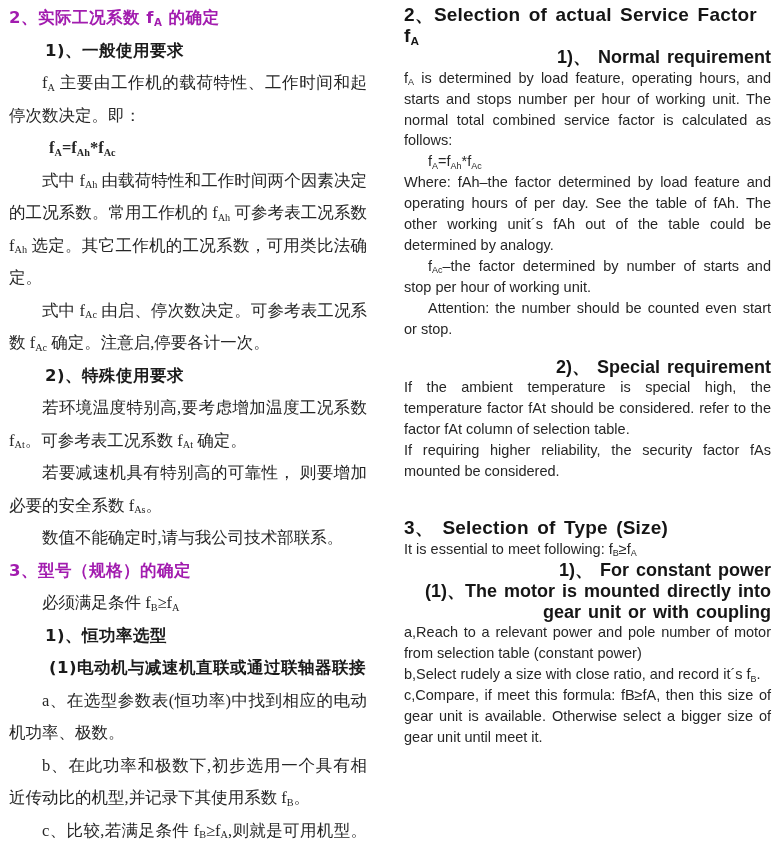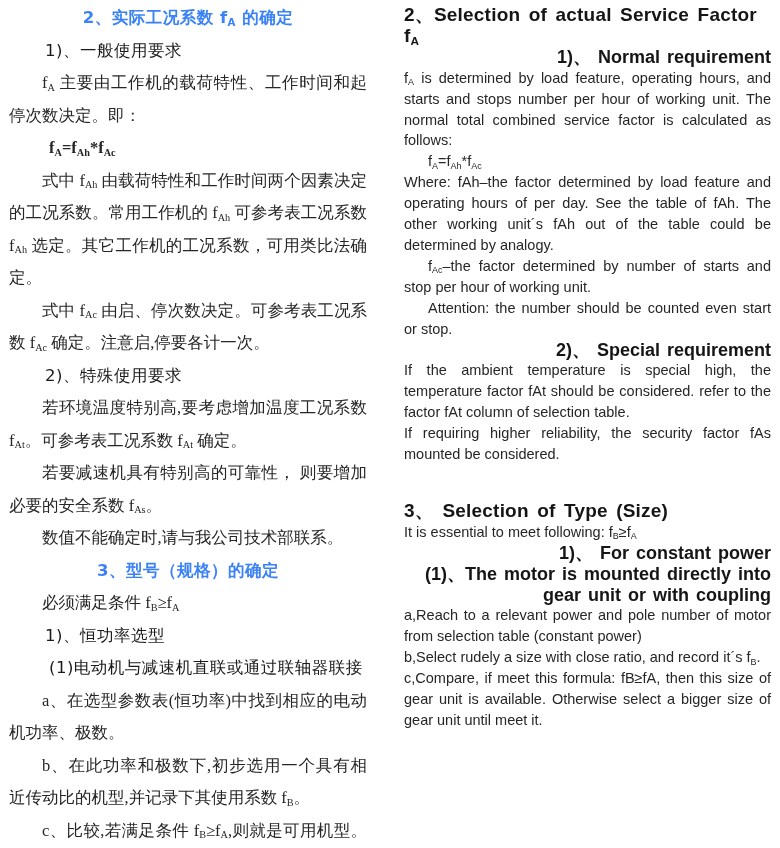--- a/index.html
+++ b/index.html
@@ -15,26 +15,26 @@
   
   .col-left {
     position:absolute; left:9px; top:2px; width:358px;
     color:#262626;
     font-family:"Liberation Serif","DejaVu Serif",serif;
     font-size:16.5px; line-height:32.5px;
     text-align:justify;
   }
   .col-left .h1 {
     font-family:"DejaVu Sans","Liberation Sans",sans-serif;
-    font-weight:bold; color:#3b82f6;
-    text-align:center; letter-spacing:0.5px;
+    font-weight:bold; color:#a21caf;
+    text-align:left; letter-spacing:0.5px;
   }
   .col-left .h2 {
     font-family:"DejaVu Sans","Liberation Sans",sans-serif;
-    font-weight:normal; color:#1b1b1b;
+    font-weight:bold; color:#1b1b1b;
     text-align:left; margin-left:36px; letter-spacing:0.5px;
   }
   .col-left .para { text-indent:2em; }
   .col-left .formula {
     padding-left:40px; text-align:left; font-weight:bold;
   }
 
   
   .col-right {
     position:absolute; left:404px; top:0; width:367px;
@@ -46,21 +46,21 @@
   .col-right .h1 {
     font-weight:bold; font-size:19px; color:#151515;
     text-align:left; word-spacing:3px; letter-spacing:0.2px;
   }
   .col-right .h2 {
     font-weight:bold; font-size:18px; color:#151515;
     text-align:right; word-spacing:2px;
   }
   .col-right .ind { text-indent:24px; }
   .col-right .formula { padding-left:24px; text-align:left; }
-  .gap-sm { }
+  .gap-sm { margin-top:17px; }
   .gap-lg { margin-top:36px; }
 
   sub {
     font-size:62%;
     line-height:0;
     vertical-align:baseline;
     position:relative; top:0.28em;
   }
 </style>
 </head>

